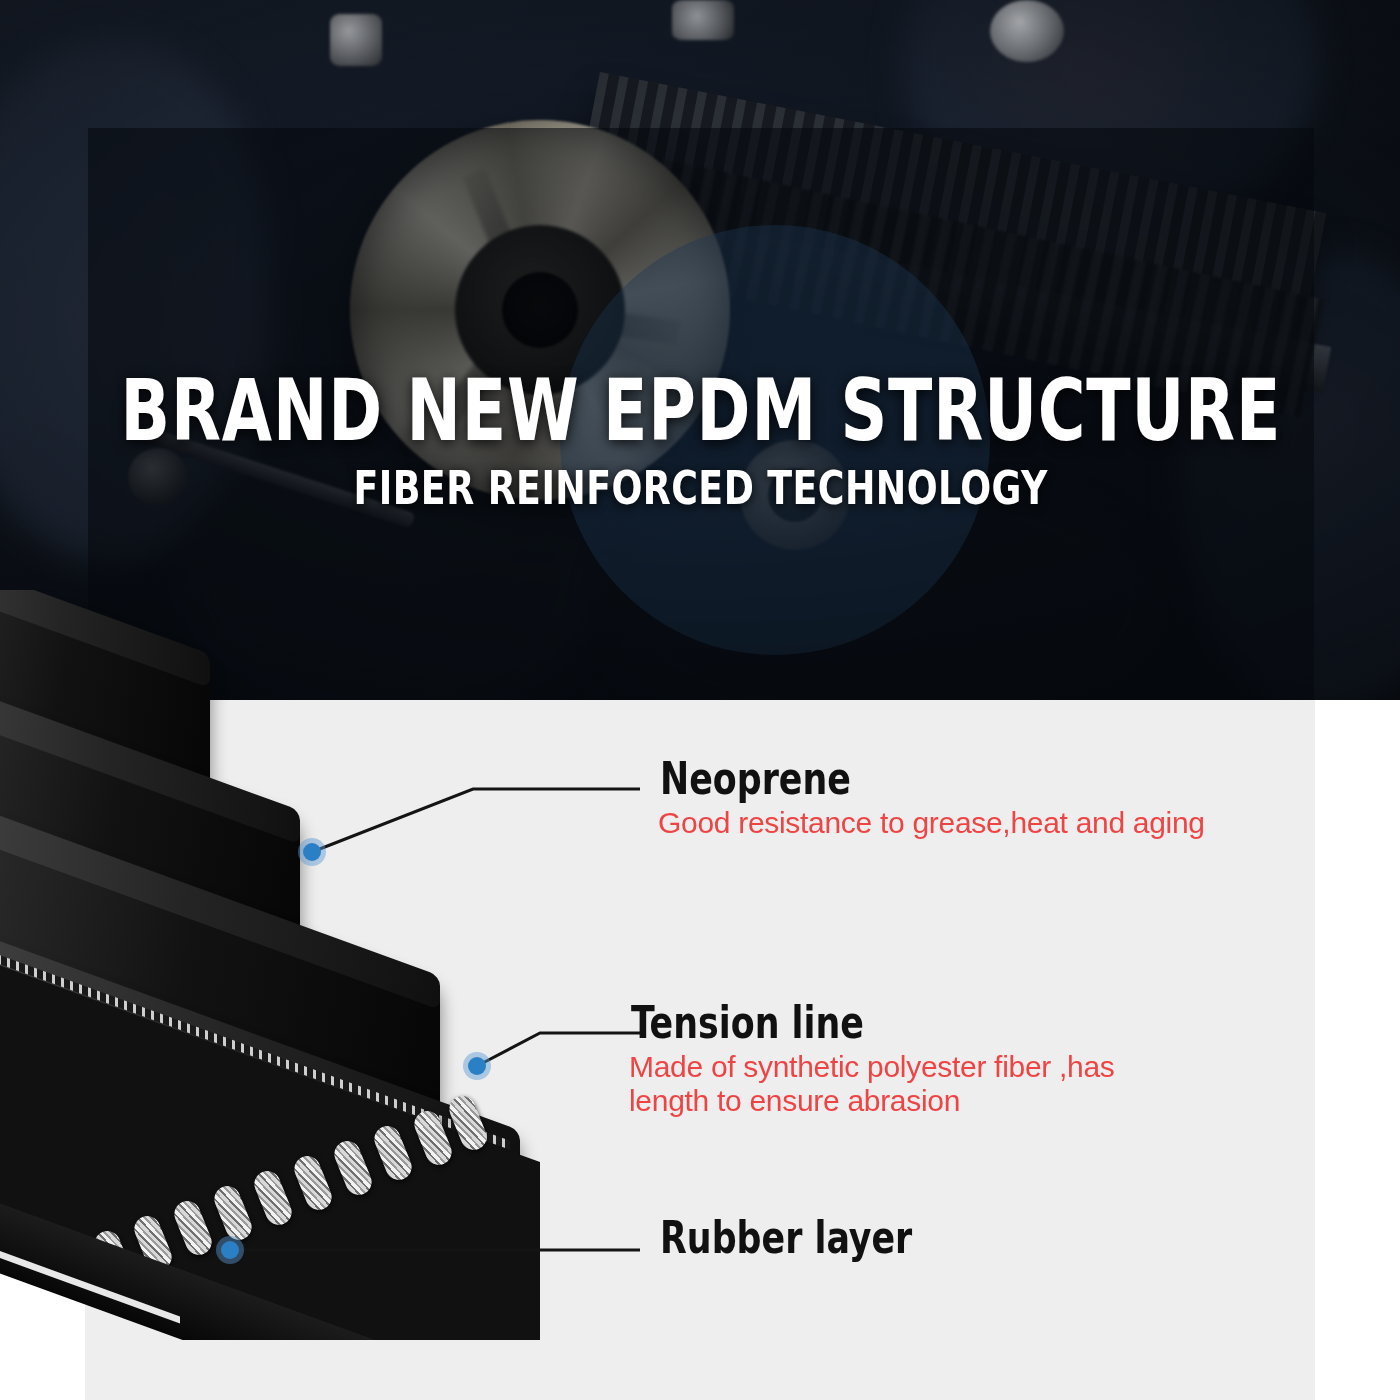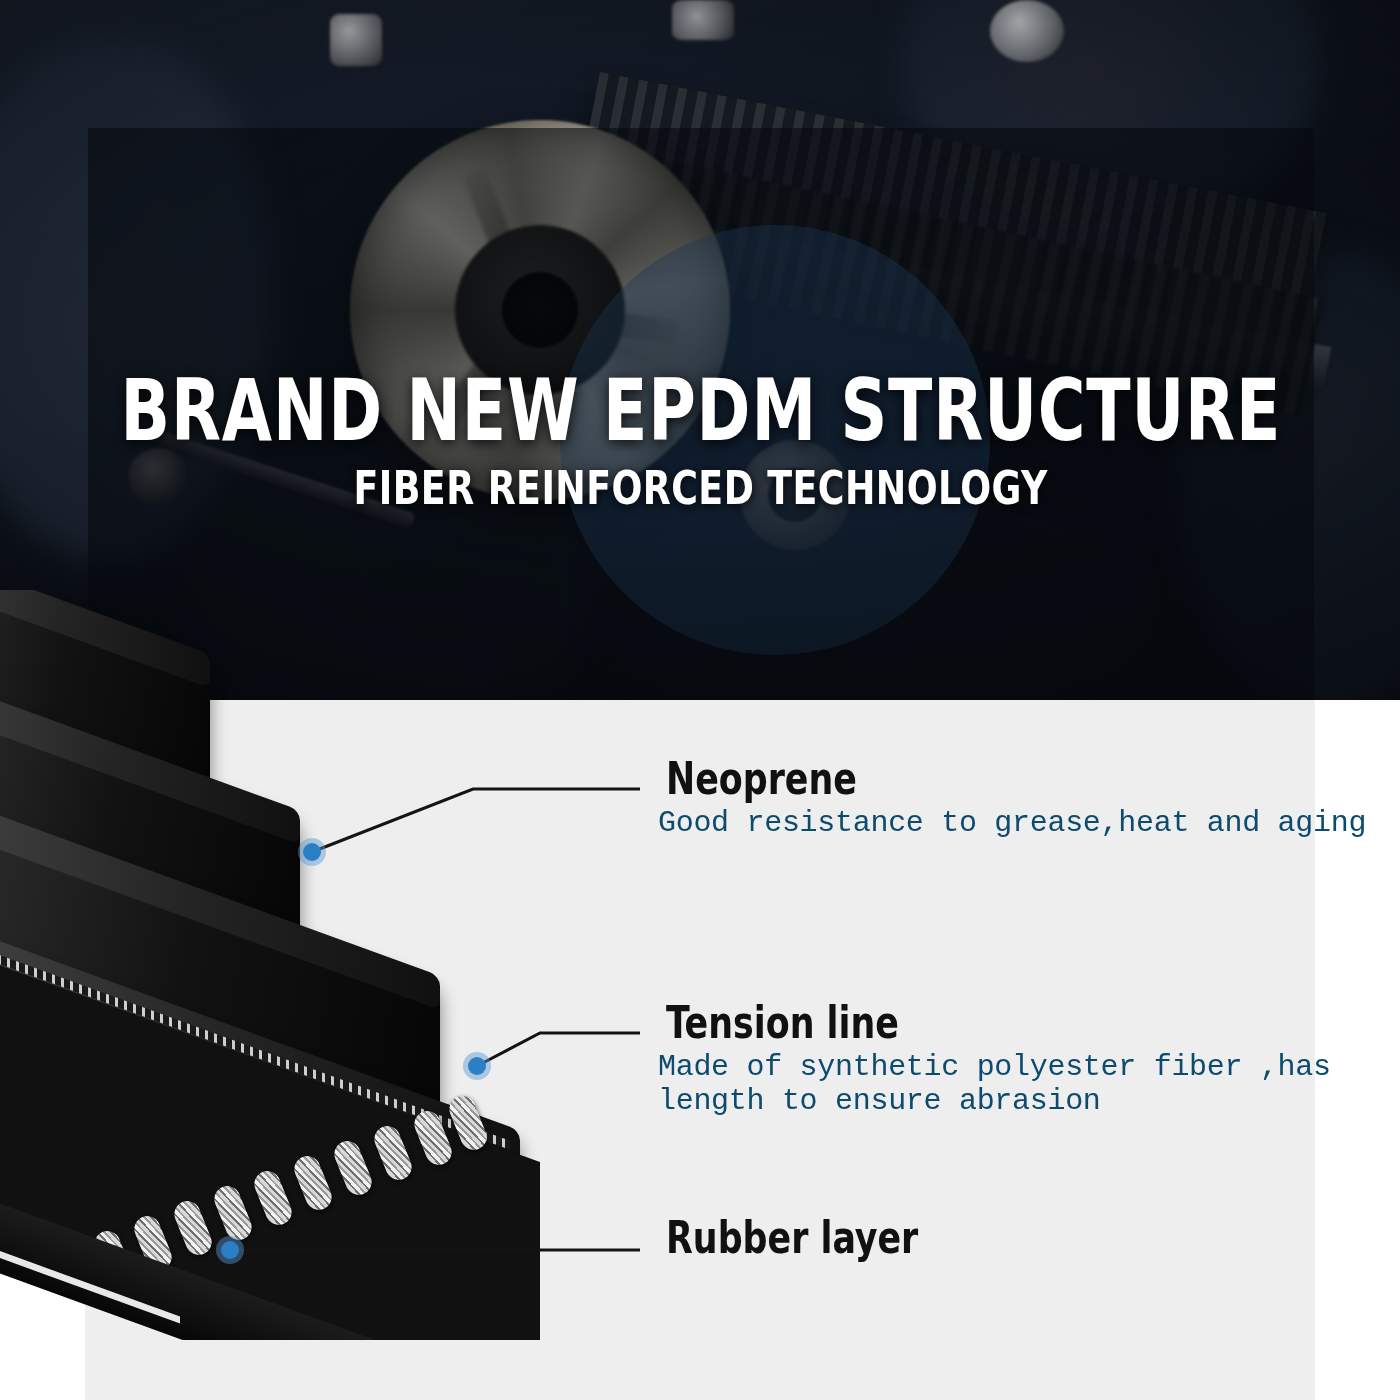--- a/index.html
+++ b/index.html
@@ -295,41 +295,41 @@
         #1a1a1a 3px, #1a1a1a 9px);
   }
 
   
   .callout {
     position: absolute;
   }
   .callout-head {
     display: flex;
     align-items: flex-end;
-    gap: 15px;
+    gap: 9px;
   }
   .accent-bar {
     width: 11px;
     background: #9c1212;
     flex: 0 0 auto;
   }
   .callout-title {
     color: #111111;
     font-family: "DejaVu Sans Condensed", "Liberation Sans Narrow", "Liberation Sans", sans-serif;
     font-weight: 700;
     font-size: 44px;
     line-height: 1.02;
     letter-spacing: 0px;
     transform: scaleX(.88);
     transform-origin: left center;
     white-space: nowrap;
   }
   .callout-body {
-    color: #0c4a6e;
-    font-family: Liberation Mono, monospace;
+    color: #ef4444;
+    font-family: Liberation Sans, sans-serif;
     font-size: 30px;
     line-height: 1.14;
     margin-top: 4px;
     margin-left: 18px;
     letter-spacing: -.3px;
   }
   .callout-body div { white-space: nowrap; }
   .dot {
     position: absolute;
     width: 18px; height: 18px;
@@ -438,21 +438,21 @@
   <div class="callout" style="left:640px; top:757px;">
     <div class="callout-head">
       <div class="accent-bar"></div>
       <div class="callout-title">Neoprene</div>
     </div>
     <div class="callout-body">
       <div>Good resistance to grease,heat and aging</div>
     </div>
   </div>
 
-  <div class="callout" style="left:640px; top:1001px;">
+  <div class="callout" style="left:611px; top:1001px;">
     <div class="callout-head">
       <div class="accent-bar"></div>
       <div class="callout-title">Tension line</div>
     </div>
     <div class="callout-body">
       <div>Made of synthetic polyester fiber ,has</div>
       <div>length to ensure abrasion</div>
     </div>
   </div>
 

